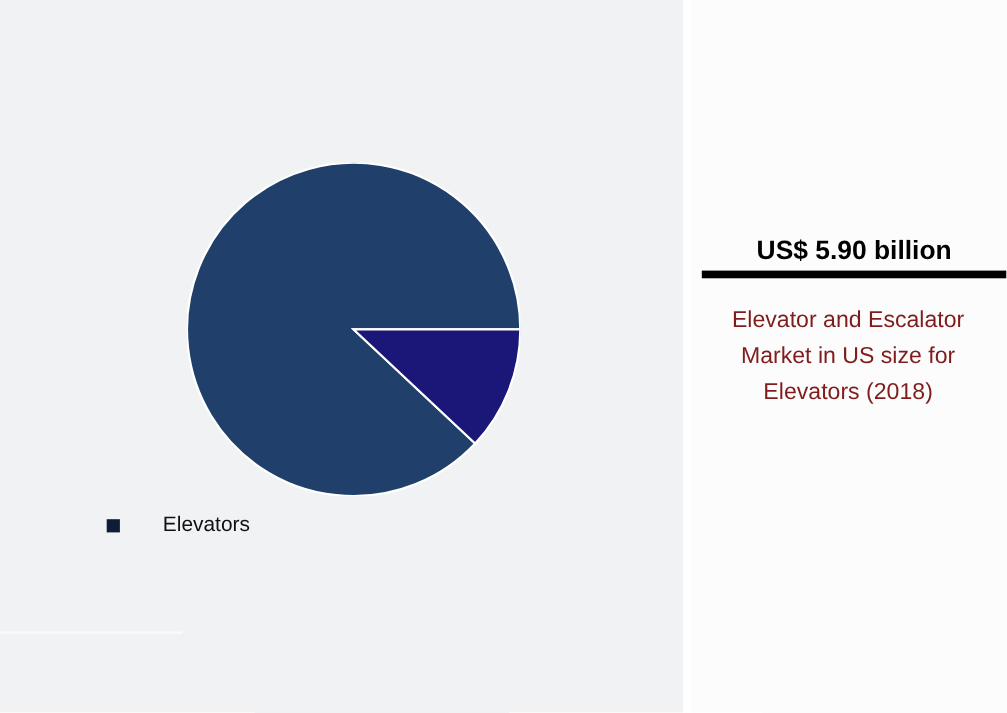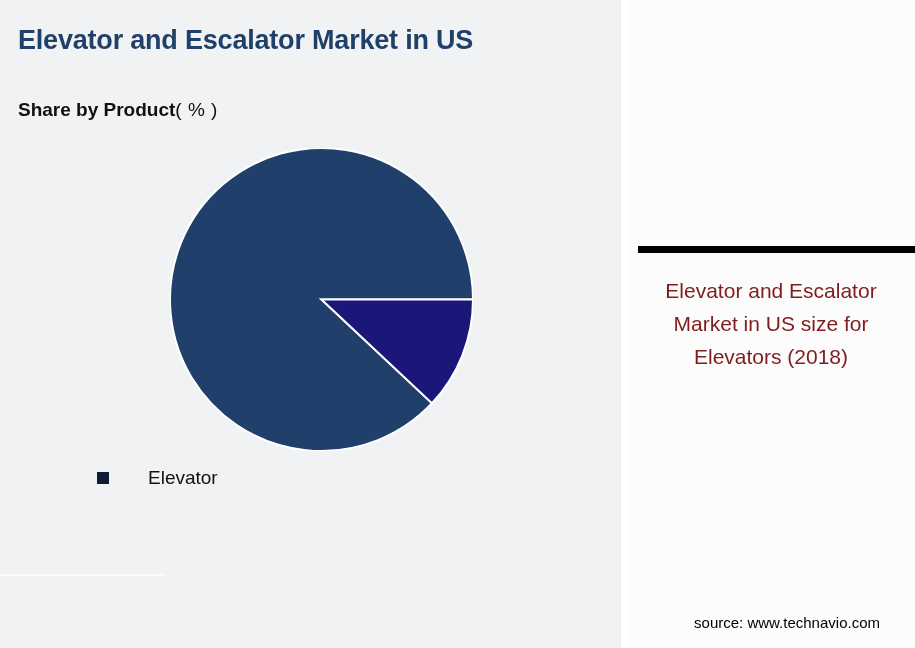--- a/index.html
+++ b/index.html
@@ -136,44 +136,40 @@
     white-space: nowrap;
   }
 </style>
 </head>
 <body>
 
 <div id="page">
 
   <div class="left-panel">
 
-    <div class="chart-title">Elevator and Escalator Market in US</div>
 
-    <div class="chart-subtitle">
-      <span>Share by Product</span><span class="units">( % )</span>
-    </div>
 
     <div class="pie-wrap">
       <svg width="303" height="303" viewBox="0 0 303 303">
 
         <path id="slice-0" stroke="#ffffff" stroke-width="2" d="M 151.5 151.5 L 303.00 151.50 A 151.5 151.5 0 1 0 261.94 255.21 Z" fill="#20406b"></path>
 
         <path id="slice-1" stroke="#ffffff" stroke-width="2" d="M 151.5 151.5 L 261.94 255.21 A 151.5 151.5 0 0 0 303.00 151.50 Z" fill="#1b1779"></path>
       </svg>
     </div>
 
     <div class="legend">
       <div class="legend-row">
         <span class="legend-swatch" id="sw-0" style="background: rgb(15, 28, 54);"></span>
-        <span class="legend-label">Elevator</span>
+        <span class="legend-label">Elevators</span>
       </div>
     </div>
 
     <div class="bottom-rule"></div>
   </div>
 
   <div class="right-panel">
+    <div class="callout-value">US$ 5.90 billion</div>
     <div class="callout-rule"></div>
     <div class="callout-desc">Elevator and Escalator Market in US size for Elevators (2018)</div>
-    <div class="source">source: www.technavio.com</div>
   </div>
 
 </div>
 
 </body></html>

